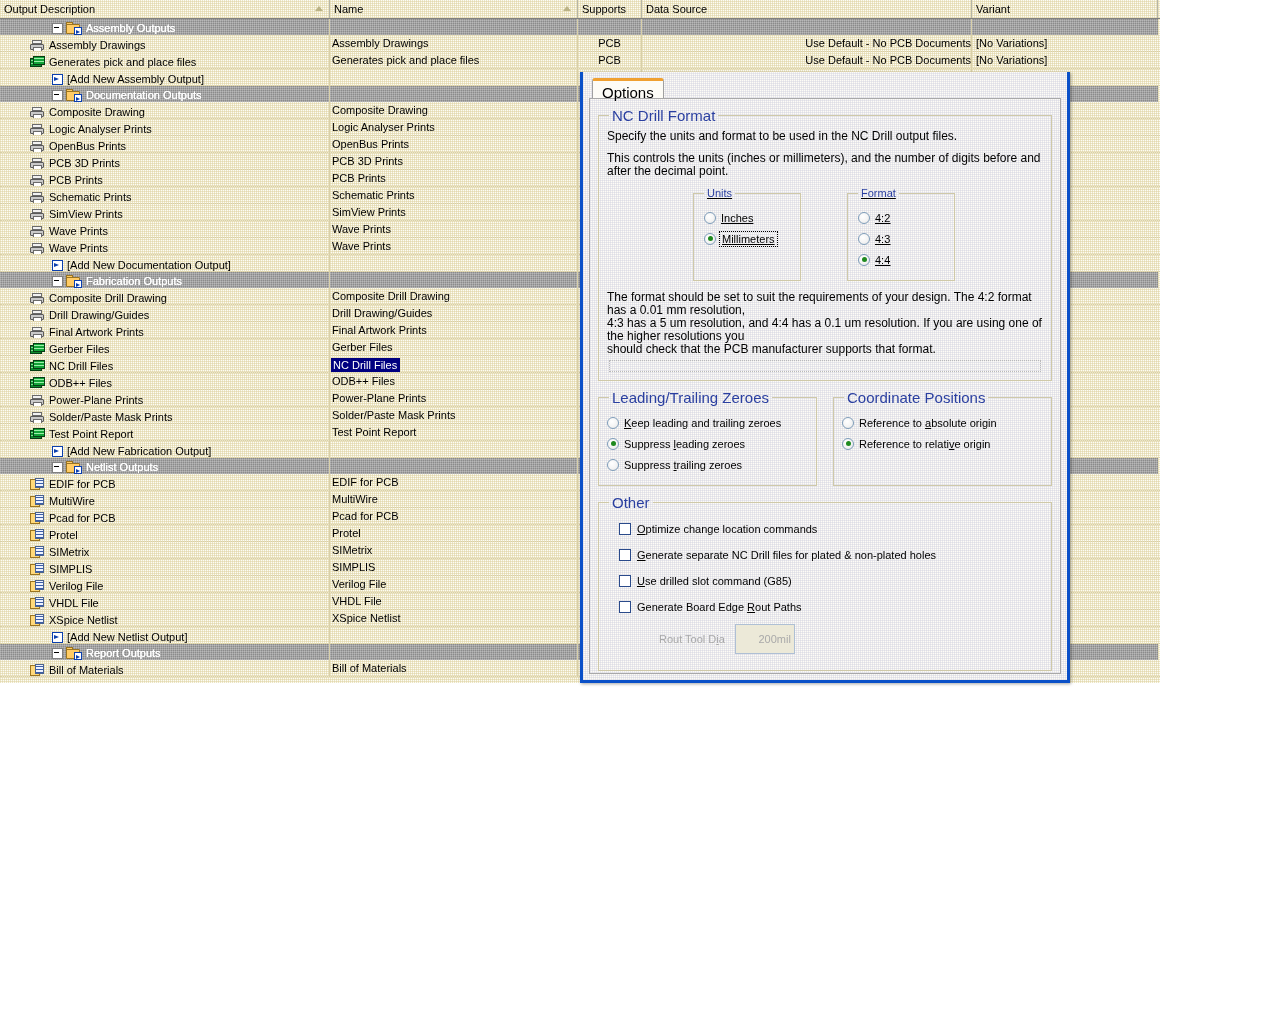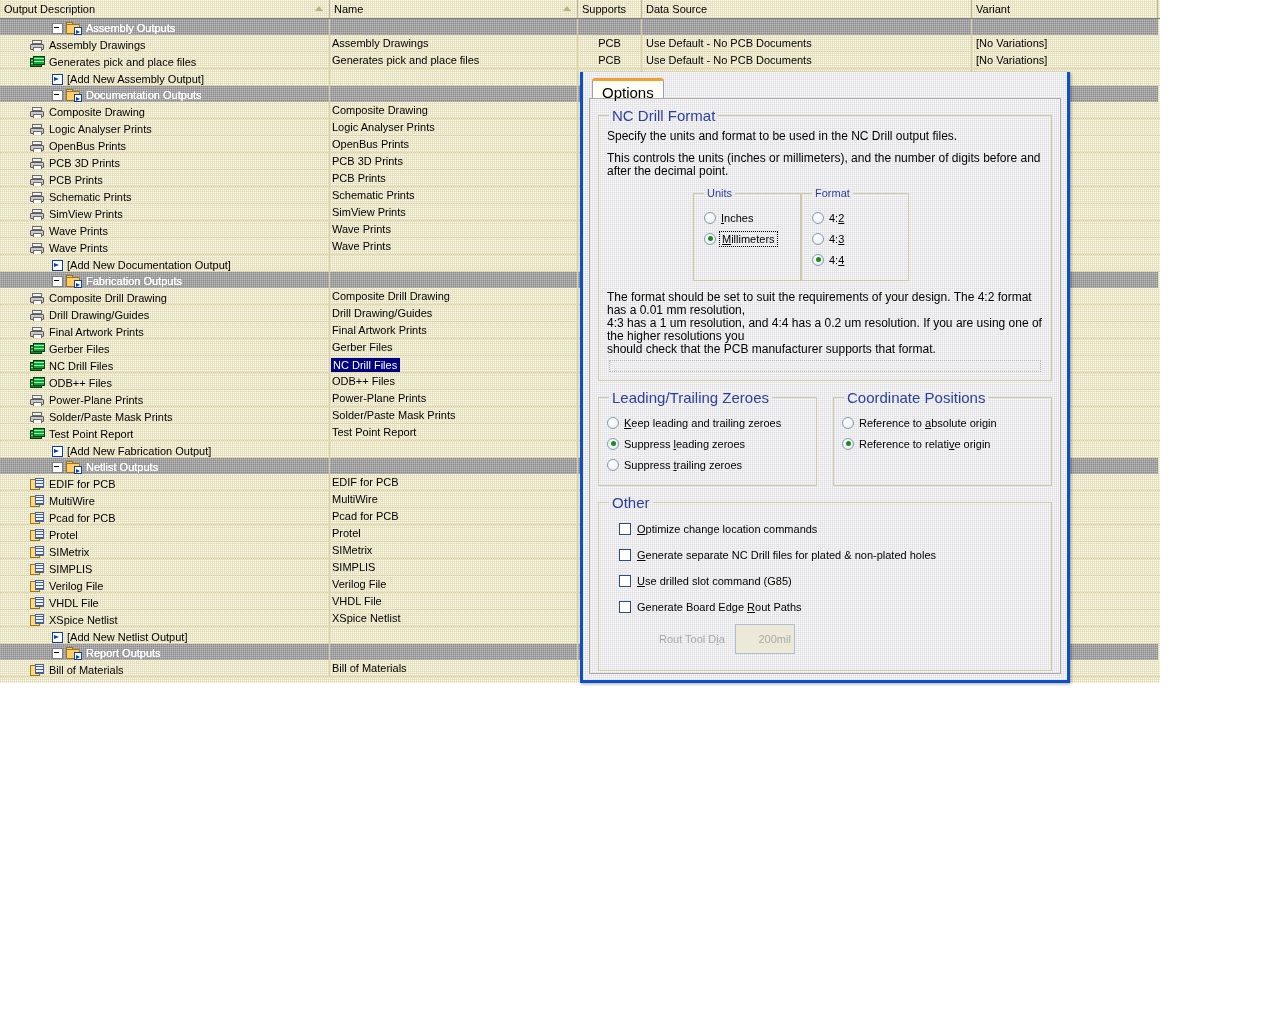--- a/index.html
+++ b/index.html
@@ -104,21 +104,21 @@
     height: 100%;
     box-sizing: border-box;
     overflow: hidden;
     white-space: nowrap;
     padding-top: 2px;
     font-size: 11px;
   }
   .cell.c0 { width: 330px; border-right: 1px solid #d8cfa8; }
   .cell.c1 { width: 248px; border-right: 1px solid #d8cfa8; padding-left: 2px;}
   .cell.c2 { width: 64px;  border-right: 1px solid #d8cfa8; text-align: center;}
-  .cell.c3 { width: 330px; border-right: 1px solid #d8cfa8; padding-left: 4px;}
+  .cell.c3 { width: 330px; border-right: 1px solid #d8cfa8; padding-left: 4px; text-align: right;}
   .cell.c4 { width: 186px; padding-left: 4px;}
 
   .row.group .cell { padding-top: 1px; }
 
   
   .grp-inner {
     display: flex;
     align-items: center;
     height: 16px;
     padding-left: 4px;
@@ -307,21 +307,21 @@
   fieldset.gb > legend {
     color: #2a3fa0;
     font-size: 15px;
     padding: 0 3px;
     margin-left: 2px;
   }
   .gb-text { font-size: 12px; line-height: 13px; color: #000; }
   .gb-text p { margin: 0 0 9px 0; }
   .gb-text p.last { margin-bottom: 0; }
 
-  .two-up { display: flex; margin: 2px 0 10px 86px;}
+  .two-up { display: flex; gap: 46px; margin: 2px 0 10px 86px; text-decoration: underline;}
   fieldset.inner {
     border: 1px solid #cfc9a8;
     padding: 8px 14px 8px 10px;
     margin: 0;
     min-width: 108px;
     box-sizing: border-box;
   }
   fieldset.inner > legend { color:#2a3fa0; font-size:11px; padding:0 3px; }
 
   .opt {
@@ -967,21 +967,21 @@
               </div>
               <div class="opt">
                 <span class="radio on"></span>
                 <span>4:<span class="u">4</span></span>
               </div>
             </fieldset>
           </div>
 
           <div class="gb-text">
             <p style="margin-bottom:0">The format should be set to suit the requirements of your design. The 4:2 format has a 0.01 mm resolution,</p>
-            <p style="margin-bottom:0">4:3 has a 1 um resolution, and 4:4 has a 0.2 um resolution. If you are using one of the higher resolutions you</p>
+            <p style="margin-bottom:0">4:3 has a 5 um resolution, and 4:4 has a 0.1 um resolution. If you are using one of the higher resolutions you</p>
             <p class="last">should check that the PCB manufacturer supports that format.</p>
           </div>
           <div class="gb-dash"></div>
         </fieldset>
 
         <div class="lt-groups">
           <fieldset class="gb">
             <legend>Leading/Trailing Zeroes</legend>
             <div class="opt">
               <span class="radio"></span>

